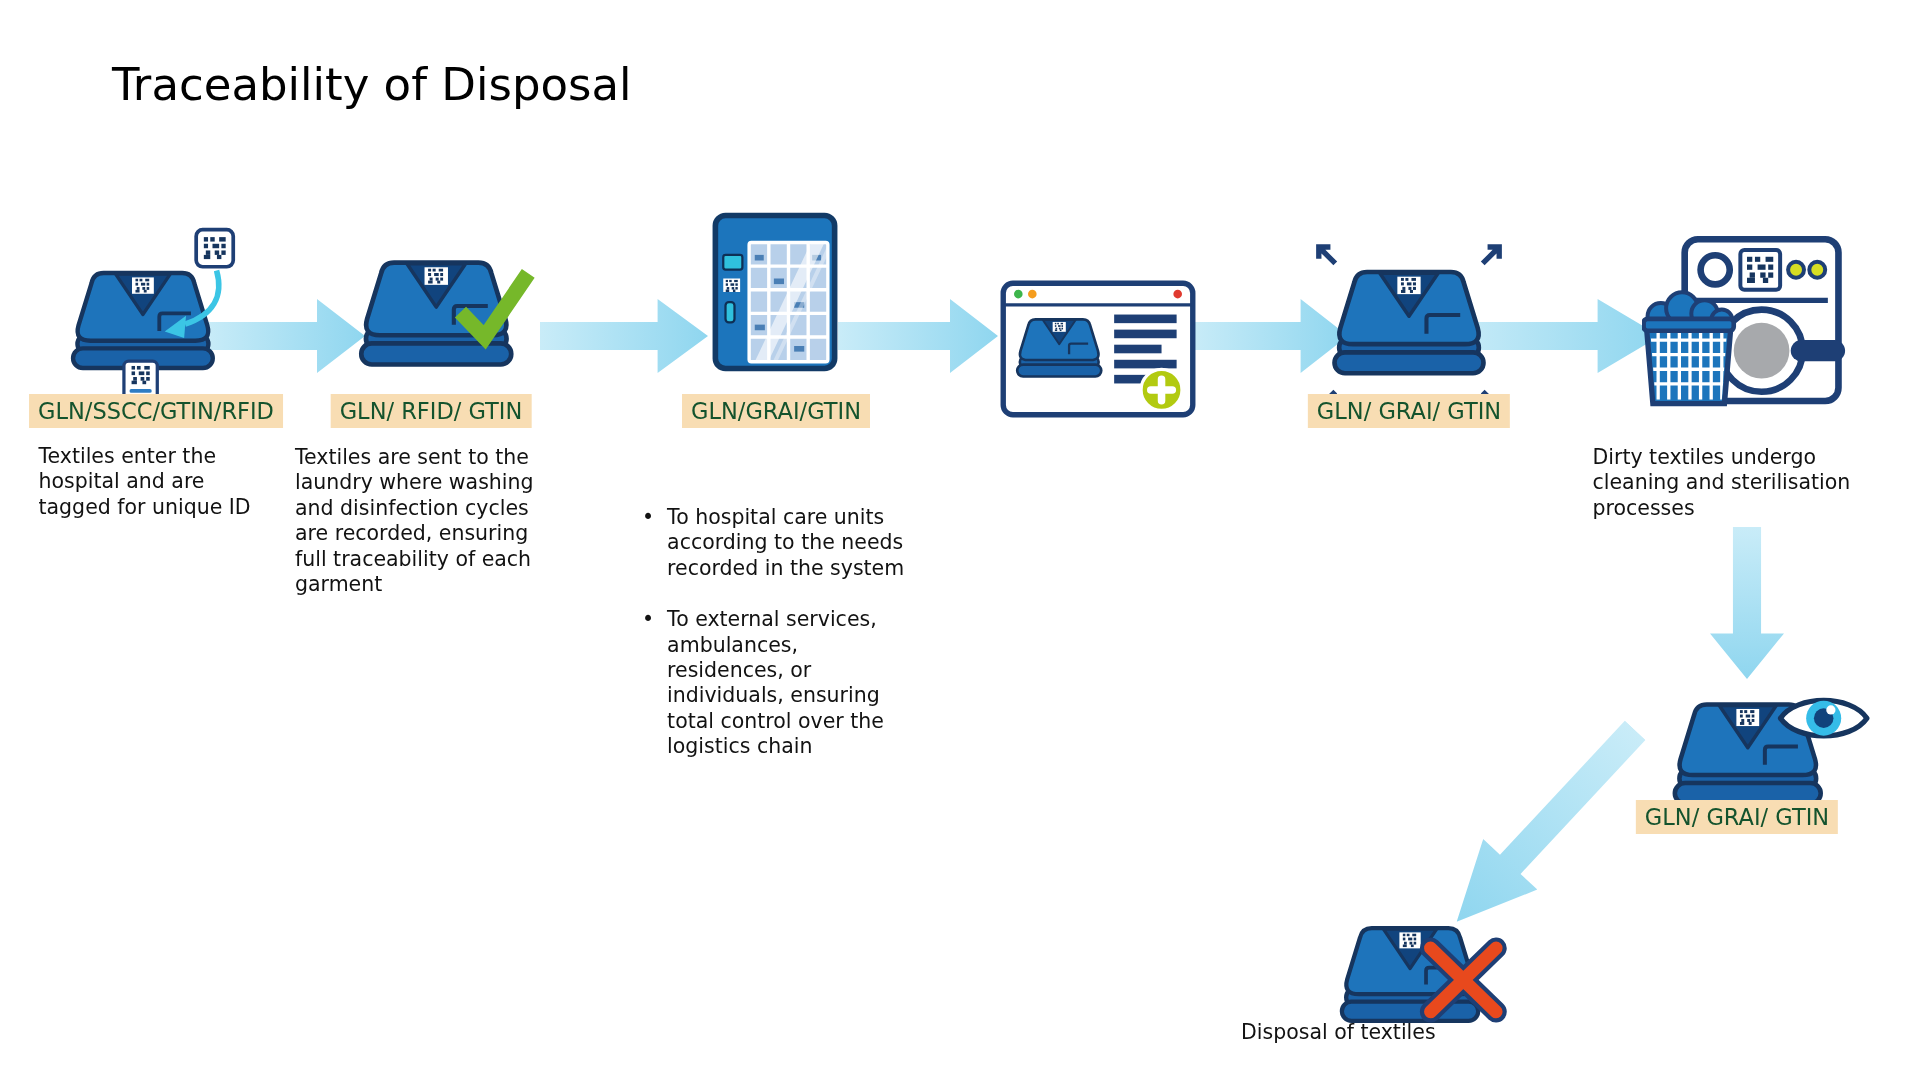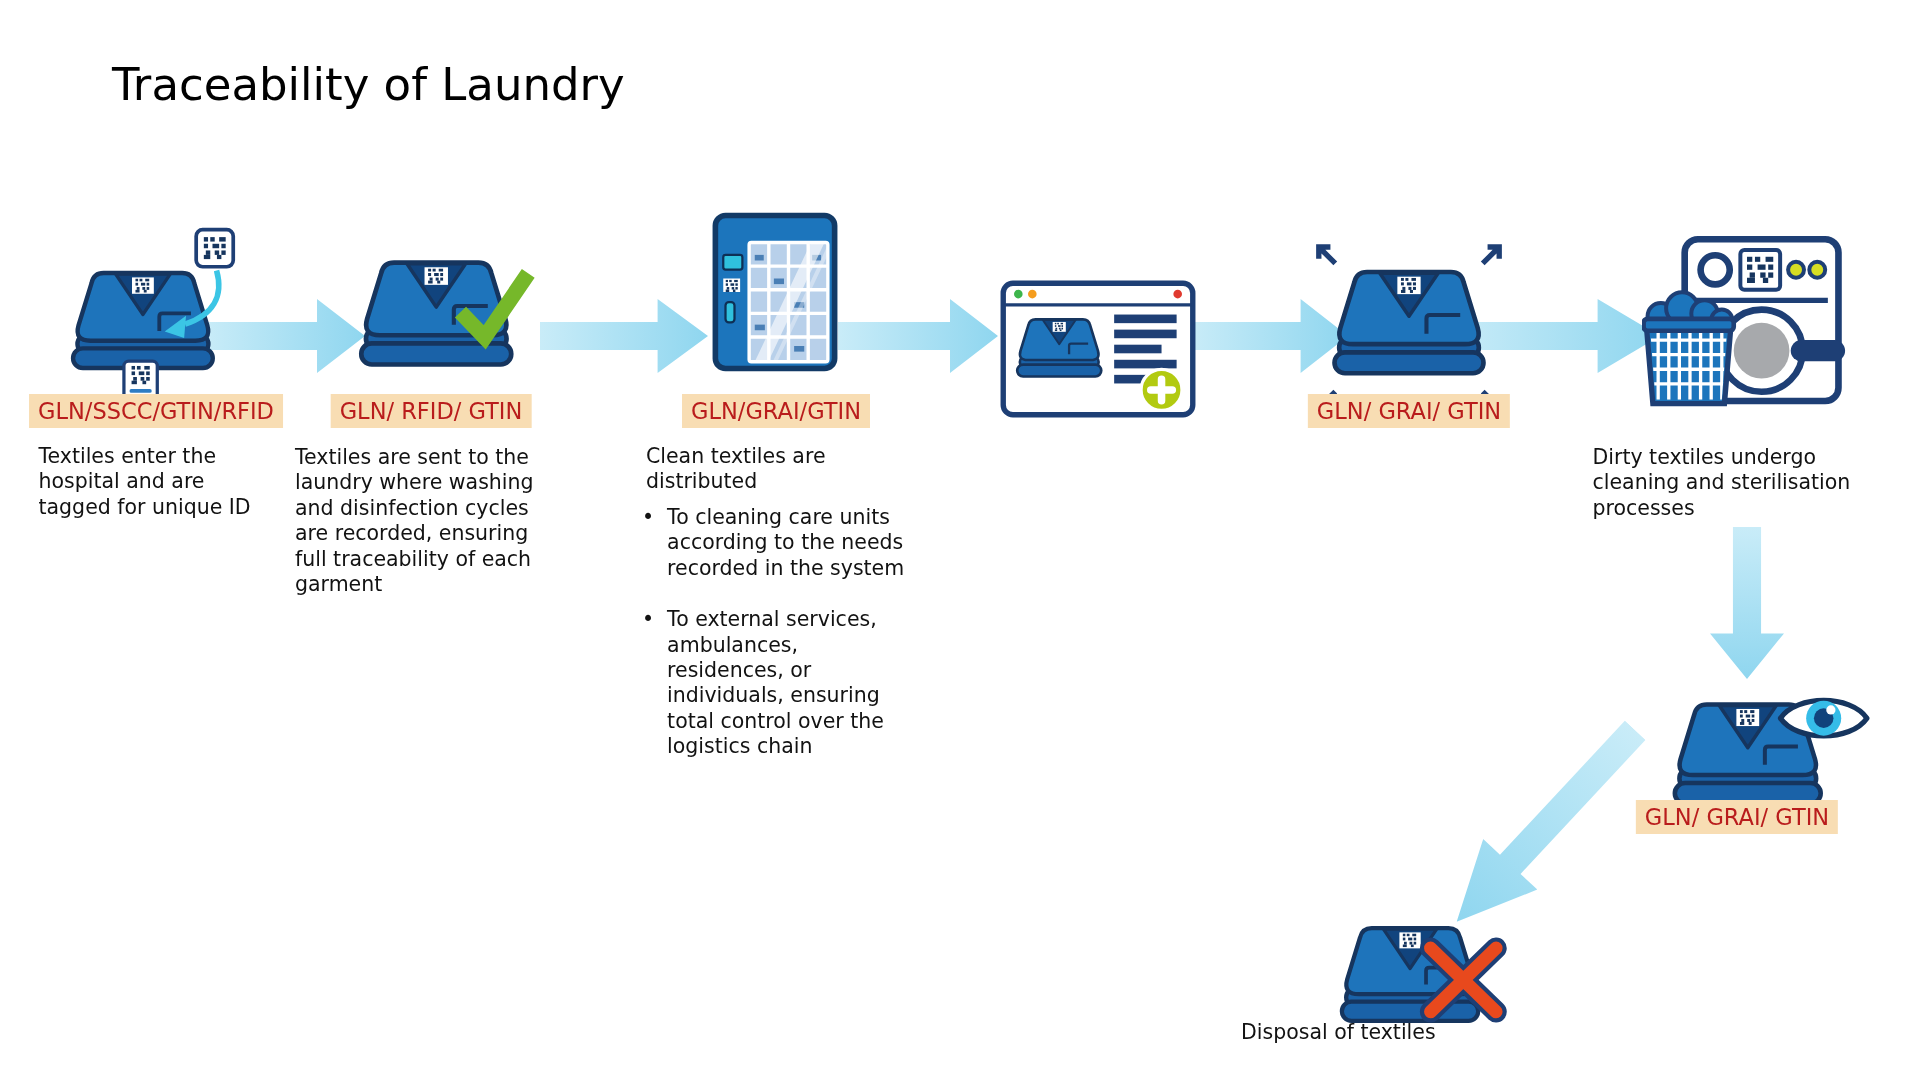--- a/index.html
+++ b/index.html
@@ -6,21 +6,21 @@
   .slide{position:relative;width:1920px;height:1080px;background:#fff;overflow:hidden;
          font-family:"DejaVu Sans","Liberation Sans",sans-serif;color:#121212;}
   .title{position:absolute;left:112px;top:58px;margin:0;font-size:45px;font-weight:400;color:#000;}
   .icon{position:absolute;z-index:2;}
   .arrow{position:absolute;height:74px;z-index:1;
          background:linear-gradient(90deg,#c9ecf8 0%,#8fd6ef 100%);
          clip-path:polygon(0 31%,70% 31%,70% 0,100% 50%,70% 100%,70% 69%,0 69%);}
   .arrow-down{position:absolute;width:74px;z-index:1;
          background:linear-gradient(180deg,#c9ecf8 0%,#8fd6ef 100%);
          clip-path:polygon(31% 0,69% 0,69% 70%,100% 70%,50% 100%,0 70%,31% 70%);}
-  .badge{position:absolute;transform:translateX(-50%);z-index:3;background:#f8ddb3;color:#b91c1c;
+  .badge{position:absolute;transform:translateX(-50%);z-index:3;background:#f8ddb3;color:#14532d;
          font-size:22.5px;padding:4px 9px;white-space:nowrap;}
   .desc{position:absolute;transform:translateX(-50%);z-index:3;font-size:20.5px;line-height:1.24;
         }
   .bullets{position:absolute;z-index:3;font-size:20.5px;line-height:1.24;text-align:left;}
   .bullet{display:flex;gap:13px;}
   .bullet + .bullet{margin-top:26px;}
   .dot{flex:0 0 auto;}
   .defs{position:absolute;width:0;height:0;overflow:hidden;}
 </style>
 </head>
@@ -63,21 +63,21 @@
         <path d="M6 72 H64 L60 125 H10 Z"></path>
       </clipPath>
     <clipPath id="cabClip">
         <rect x="33" y="27" width="70" height="106"></rect>
       </clipPath>
   </defs>
 </svg>
 
 <div class="slide">
 
-  <h1 class="title">Traceability of Laundry</h1>
+  <h1 class="title">Traceability of Disposal</h1>
 
   <div class="arrow" style="left:205px;top:299px;width:160px"></div>
   <div class="arrow" style="left:540px;top:299px;width:168px"></div>
   <div class="arrow" style="left:838px;top:299px;width:160px"></div>
   <div class="arrow" style="left:1190px;top:299px;width:158px"></div>
   <div class="arrow" style="left:1452px;top:299px;width:208px"></div>
   <div class="arrow-down" style="left:1710px;top:527px;height:152px"></div>
   <div class="arrow" style="left:1415px;top:789px;width:262px;transform:rotate(133deg)"></div>
 
   <svg class="icon" style="left:57px;top:226px" width="195" height="176" viewBox="0 0 210 190" role="img">
@@ -195,26 +195,25 @@
   </svg>
 
   <div class="badge" style="left:156px;top:394px">GLN/SSCC/GTIN/RFID</div>
   <div class="badge" style="left:431px;top:394px">GLN/ RFID/ GTIN</div>
   <div class="badge" style="left:776px;top:394px">GLN/GRAI/GTIN</div>
   <div class="badge" style="left:1409px;top:394px">GLN/ GRAI/ GTIN</div>
   <div class="badge" style="left:1737px;top:800px">GLN/ GRAI/ GTIN</div>
 
   <div class="desc" style="left:156px;top:444px;width:235px">Textiles enter the hospital and are tagged for unique ID</div>
   <div class="desc" style="left:430px;top:445px;width:270px">Textiles are sent to the laundry where washing and disinfection cycles are recorded, ensuring full traceability of each garment</div>
-  <div class="desc" style="left:776px;top:444px;width:260px">Clean textiles are distributed</div>
 
   <div class="bullets" style="left:642px;top:505px;width:272px">
     <div class="bullet">
       <span class="dot">•</span>
-      <span>To cleaning care units according to the needs recorded in the system</span>
+      <span>To hospital care units according to the needs recorded in the system</span>
     </div>
     <div class="bullet">
       <span class="dot">•</span>
       <span>To external services, ambulances, residences, or individuals, ensuring total control over the logistics chain</span>
     </div>
   </div>
 
   <div class="desc" style="left:1740px;top:445px;width:295px">Dirty textiles undergo cleaning and sterilisation processes</div>
   <div class="desc" style="left:1401px;top:1020px;width:320px">Disposal of textiles</div>
 

